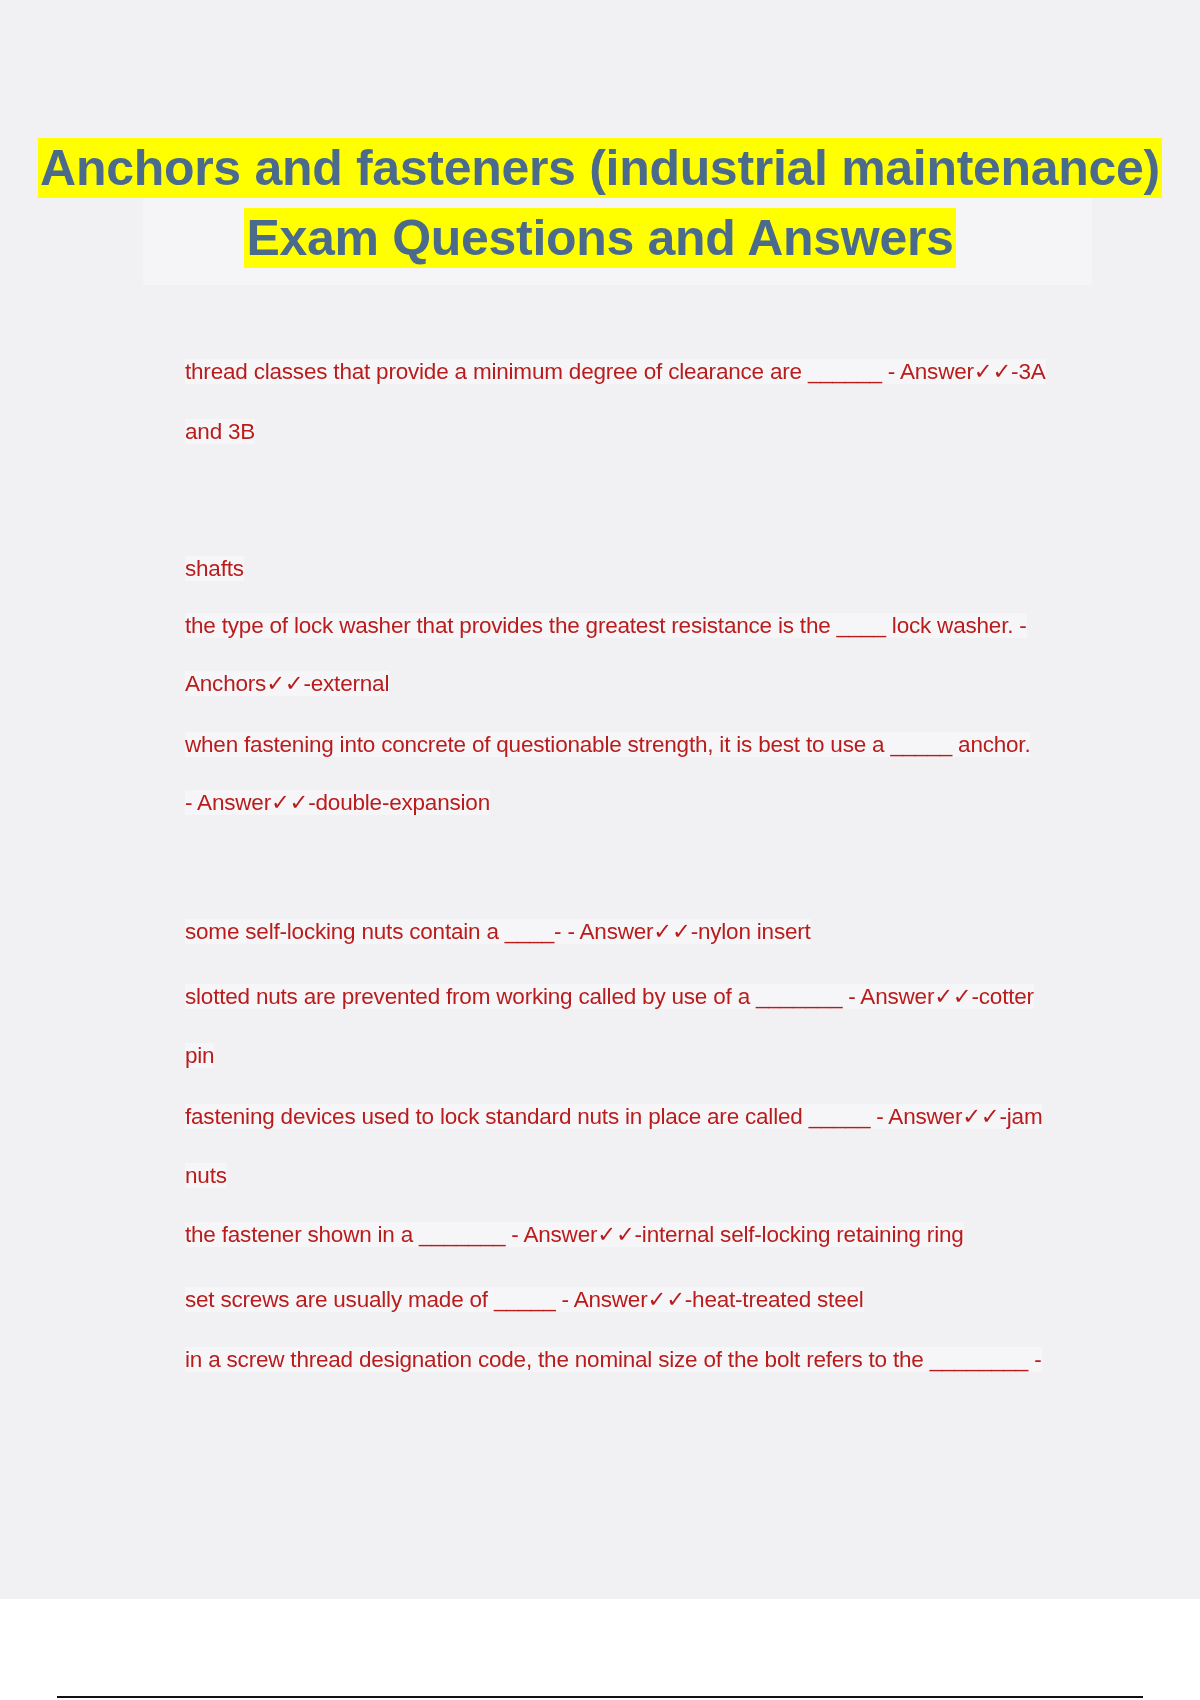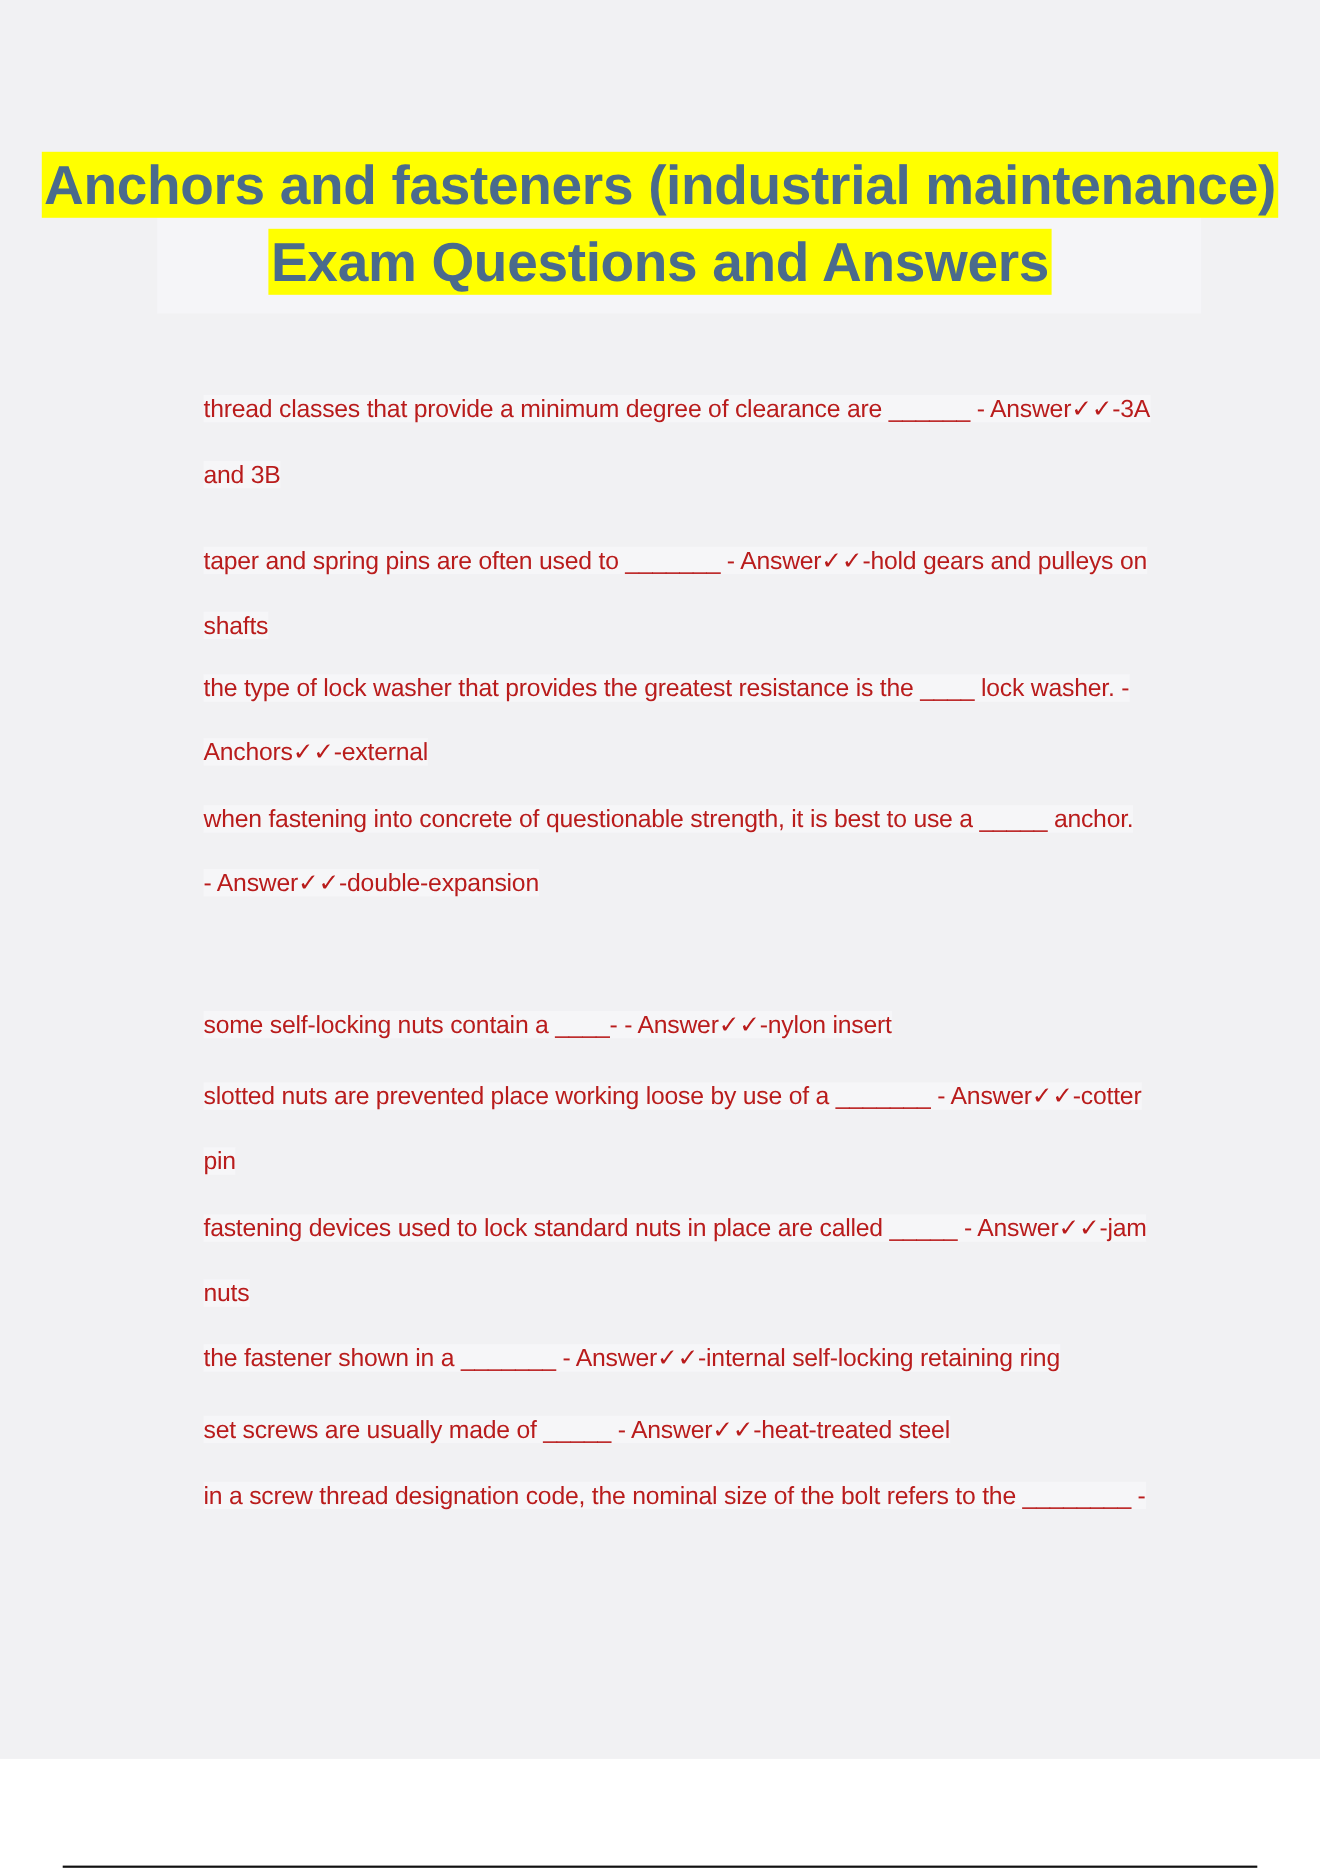--- a/index.html
+++ b/index.html
@@ -20,28 +20,27 @@
 </head>
 <body>
 
 <div class="page">
   <div class="title-box"></div>
   <div class="title-line t1"><span>Anchors and fasteners (industrial maintenance)</span></div>
   <div class="title-line t2"><span>Exam Questions and Answers</span></div>
 
   <div class="qa" style="top:358px"><span>thread classes that provide a minimum degree of clearance are ______ - Answer✓✓-3A</span></div>
   <div class="qa" style="top:418px"><span>and 3B</span></div>
-  <div class="qa" style="top:496px"><span>taper and spring pins are often used to _______ - Answer✓✓-hold gears and pulleys on</span></div>
   <div class="qa" style="top:555px"><span>shafts</span></div>
   <div class="qa" style="top:612px"><span>the type of lock washer that provides the greatest resistance is the ____ lock washer. -</span></div>
   <div class="qa" style="top:670px"><span>Anchors✓✓-external</span></div>
   <div class="qa" style="top:731px"><span>when fastening into concrete of questionable strength, it is best to use a _____ anchor.</span></div>
   <div class="qa" style="top:789px"><span>- Answer✓✓-double-expansion</span></div>
   <div class="qa" style="top:918px"><span>some self-locking nuts contain a ____- - Answer✓✓-nylon insert</span></div>
-  <div class="qa" style="top:983px"><span>slotted nuts are prevented place working loose by use of a _______ - Answer✓✓-cotter</span></div>
+  <div class="qa" style="top:983px"><span>slotted nuts are prevented from working called by use of a _______ - Answer✓✓-cotter</span></div>
   <div class="qa" style="top:1042px"><span>pin</span></div>
   <div class="qa" style="top:1103px"><span>fastening devices used to lock standard nuts in place are called _____ - Answer✓✓-jam</span></div>
   <div class="qa" style="top:1162px"><span>nuts</span></div>
   <div class="qa" style="top:1221px"><span>the fastener shown in a _______ - Answer✓✓-internal self-locking retaining ring</span></div>
   <div class="qa" style="top:1286px"><span>set screws are usually made of _____ - Answer✓✓-heat-treated steel</span></div>
   <div class="qa" style="top:1346px"><span>in a screw thread designation code, the nominal size of the bolt refers to the ________ -</span></div>
 </div>
 
 <div class="footer-rule"></div>
 

